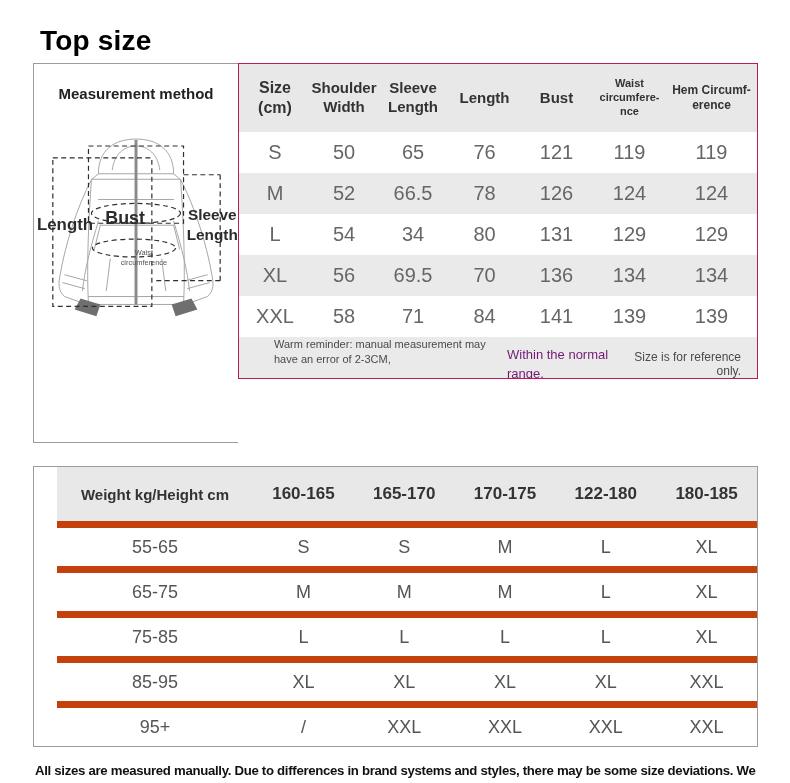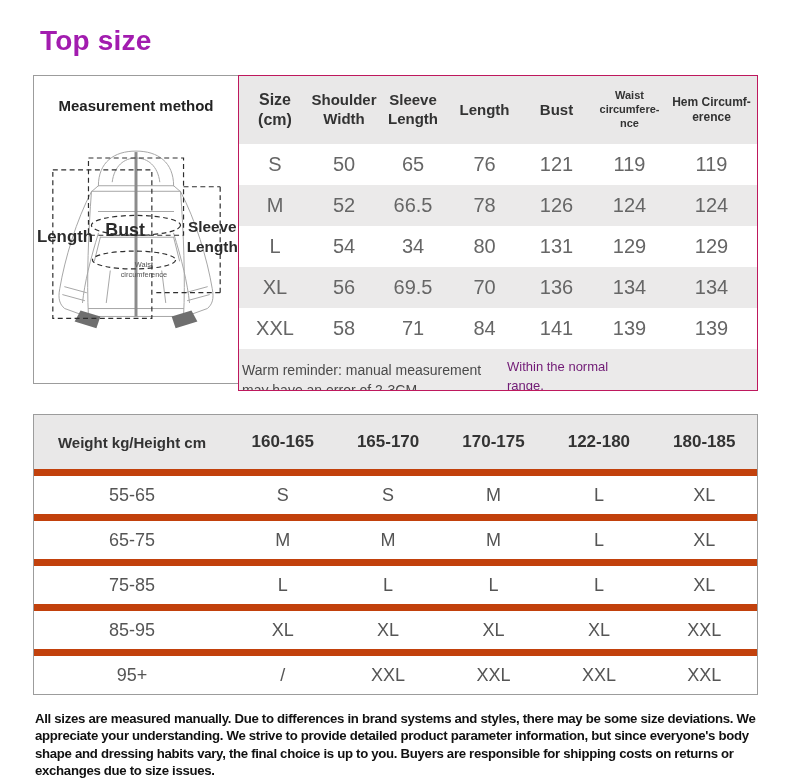--- a/index.html
+++ b/index.html
@@ -5,29 +5,29 @@
   * { box-sizing: border-box; }
   html, body { margin: 0; padding: 0; }
   body {
     width: 790px; height: 783px; background: #ffffff;
     font-family: "Liberation Sans", sans-serif; color: #333;
     overflow: hidden;
   }
   .page { padding: 0 32px 0 33px; }
 
   h1.title {
-    font-size: 28px; font-weight: 700; color: #a21caf;
-    margin: 25px 0 18px 7px; letter-spacing: .2px;
+    font-size: 28px; font-weight: 700; color: #000000;
+    margin: 25px 0 6px 7px; letter-spacing: .2px;
   }
 
   
   .top-section { display: flex; align-items: stretch; }
 
   .measure-box {
-    width: 205px; min-width: 205px; height: 309px;
+    width: 205px; min-width: 205px; height: 380px;
     border: 1px solid #9c9c9c; border-right: none;
     background: #fff; overflow: hidden;
   }
   .measure-title {
     text-align: center; font-weight: 700; font-size: 15px; color: #222;
     margin-top: 21px;
   }
   .measure-box svg { display: block; margin: 27px auto 0; }
   .dlabel { font-weight: 700; fill: #2b2b2b; }
   .dlabel-small { fill: #555; font-weight: 400; }
@@ -51,34 +51,35 @@
   .st-header .cell.med { font-size: 12px; }
   .st-data { height: 41px; }
   .st-data .cell { font-size: 20px; color: #666; text-align: center; }
   .stripe { background: #ebeaea; }
 
   .st-note {
     flex: 1; background: #ebeaea; overflow: hidden;
     display: grid; grid-template-columns: 268px 108px 1fr;
   }
   .note-left {
-    font-size: 14px; color: #4a4a4a; line-height: 1.4;
-    padding: 12px 0 0 3px;
+    font-size: 11px; color: #4a4a4a; line-height: 1.4;
+    padding: 0 0 0 3px;
+    margin-left: 32px;
   }
   .note-mid {
     font-size: 13px; color: #701a75; line-height: 1.45;
     padding-top: 9px;
   }
   .note-right {
     font-size: 12px; color: #4a4a4a; text-align: right;
     padding: 13px 16px 0 0;
   }
 
   
-  .fit-table { margin-top: 23px; border: 1px solid #9c9c9c; background: #fff; }
+  .fit-table { margin-top: 23px; border: 1px solid #9c9c9c; background: #fff; padding-left: 23px; }
   .ft-row {
     display: grid; grid-template-columns: 196px repeat(5, 1fr);
     align-items: center; text-align: center;
   }
   .ft-header { height: 54px; background: #e9e8e8; }
   .ft-header .cell { font-weight: 700; color: #333; font-size: 17px; }
   .ft-header .cell.first { font-size: 15px; }
   .ft-data { height: 45px; border-top: 7px solid #c2410c; }
   .ft-data .cell { font-size: 18px; color: #555; }
   .ft-data:first-of-type { border-top: none; }
@@ -200,20 +201,21 @@
         <div class="cell">71</div>
         <div class="cell">84</div>
         <div class="cell">141</div>
         <div class="cell">139</div>
         <div class="cell">139</div>
       </div>
 
       <div class="st-note">
         <div class="note-left">Warm reminder: manual measurement may have an error of 2-3CM,</div>
         <div class="note-mid">Within the normal range,</div>
+        <div class="note-right">Size is for reference only.</div>
       </div>
     </div>
   </div>
 
   <div class="fit-table">
     <div class="ft-row ft-header">
       <div class="cell first">Weight kg/Height cm</div>
       <div class="cell">160-165</div>
       <div class="cell">165-170</div>
       <div class="cell">170-175</div>

